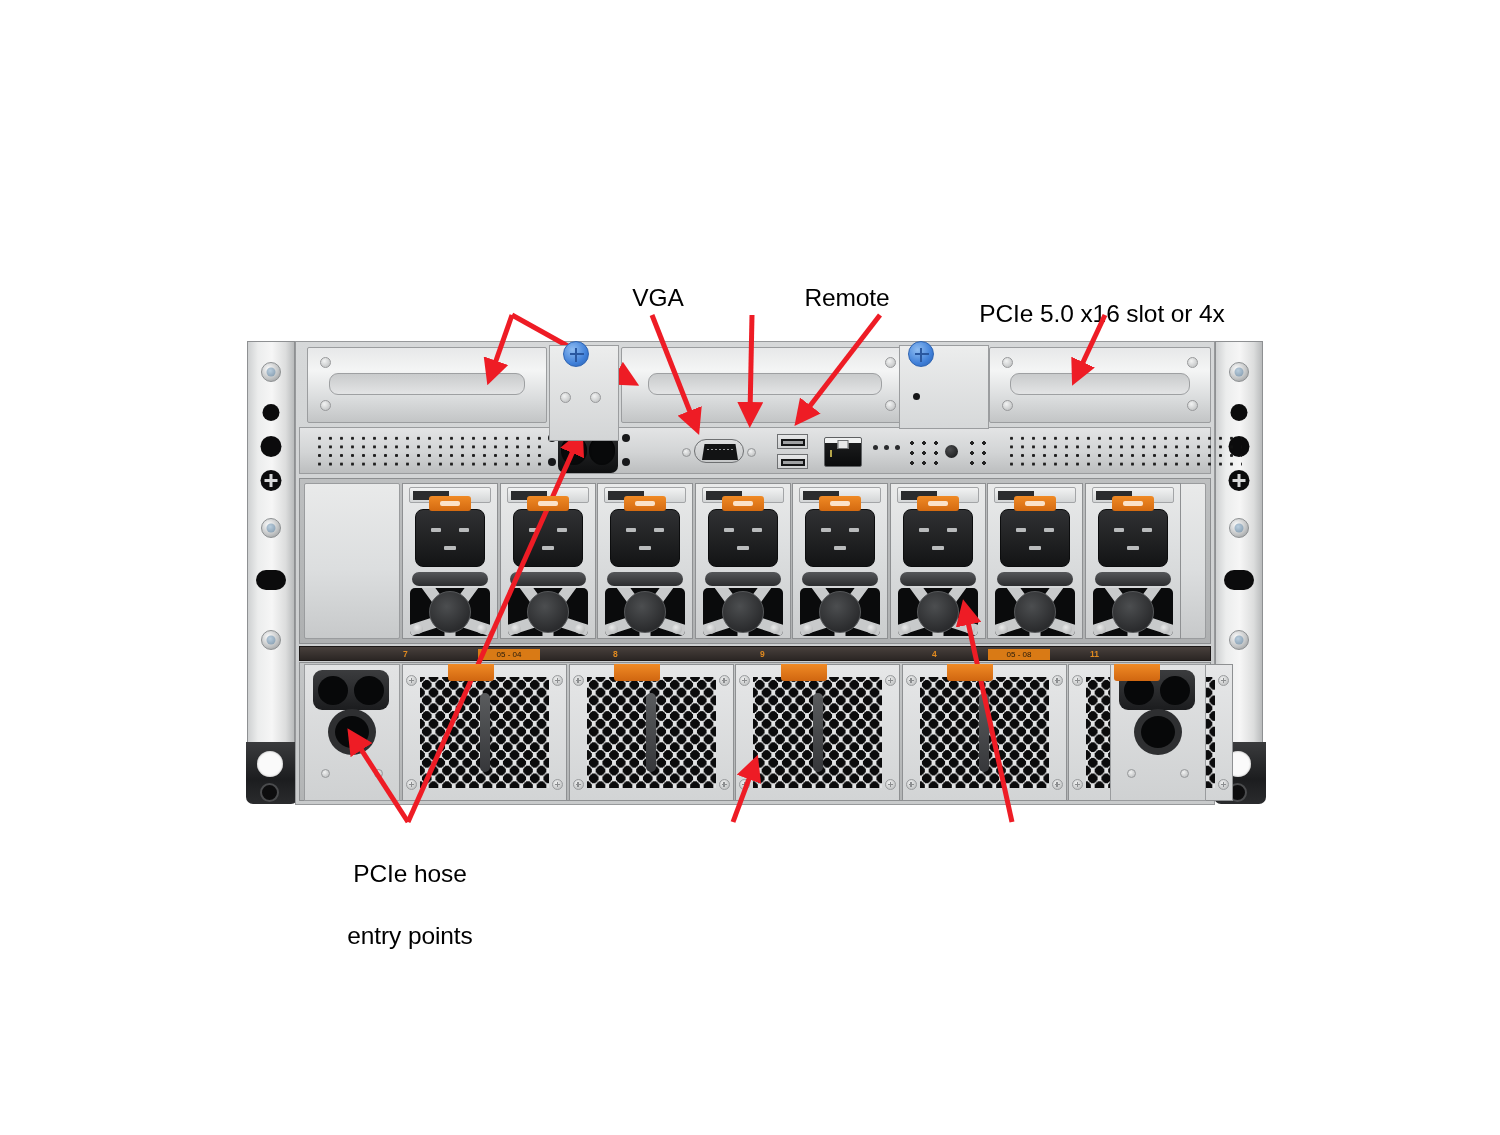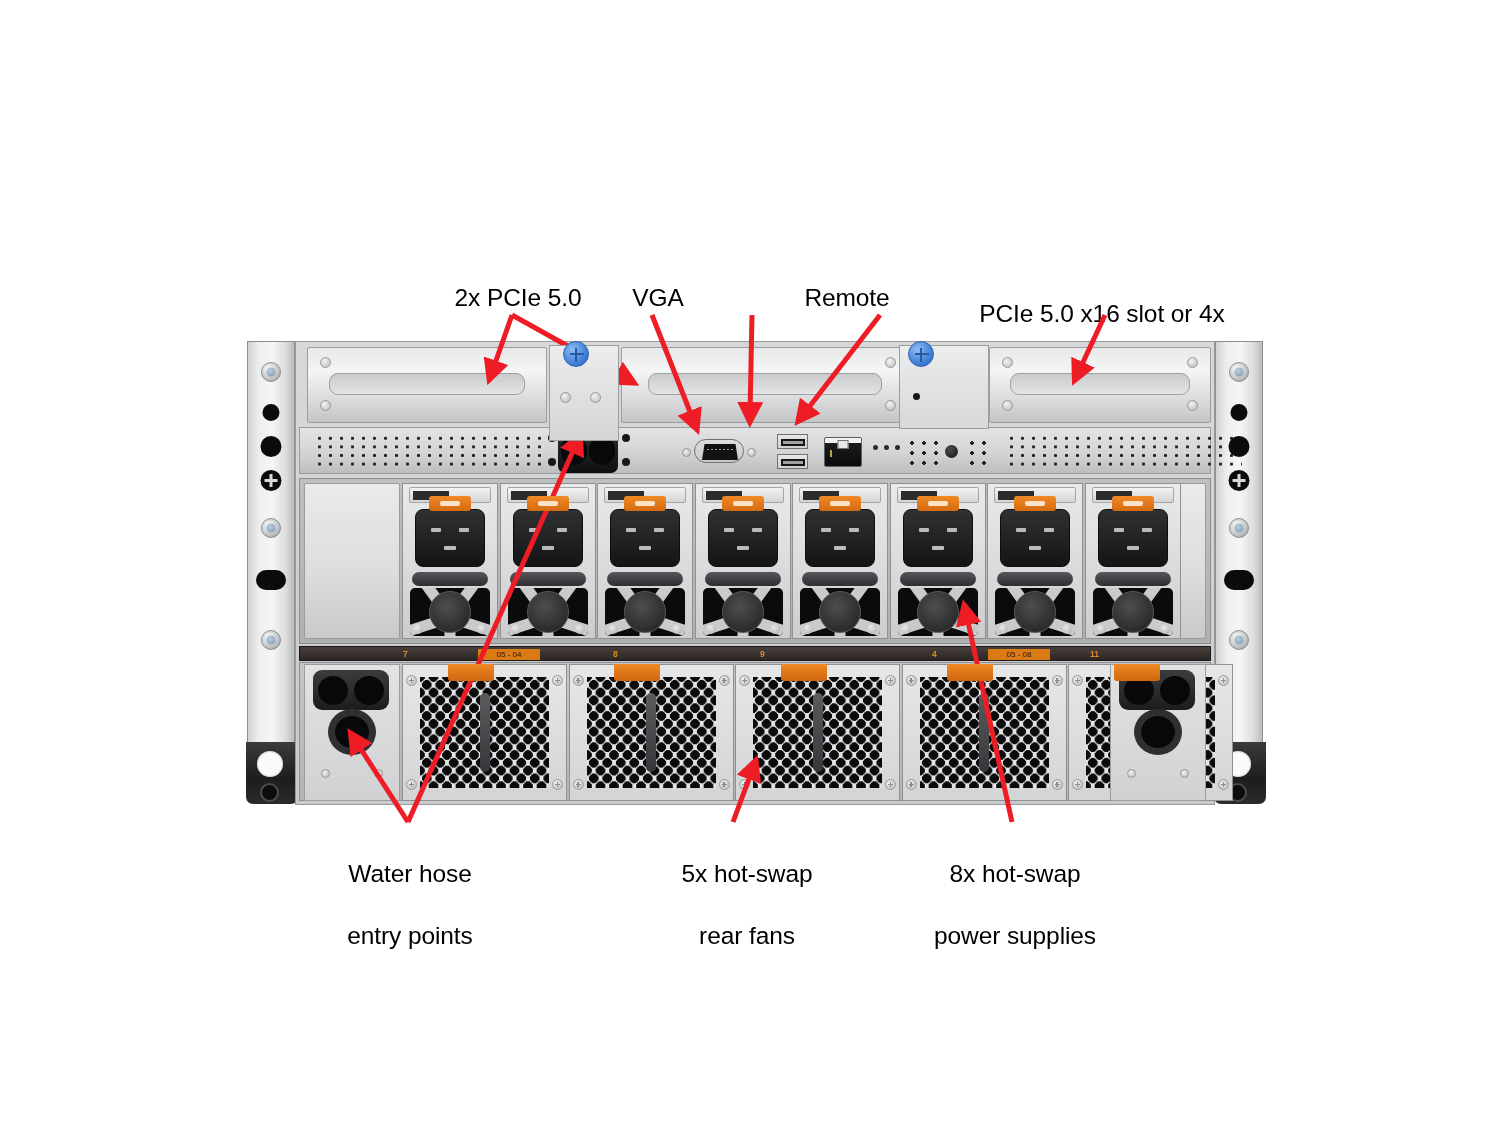--- a/index.html
+++ b/index.html
@@ -334,55 +334,43 @@
   }
   .rfan .cs:before,.rfan .cs:after{content:"";position:absolute;background:#8b8d8f;}
   .rfan .cs:before{left:50%;top:2px;width:1.4px;height:5px;margin-left:-.7px;}
   .rfan .cs:after{top:50%;left:2px;height:1.4px;width:5px;margin-top:-.7px;}
 </style>
 </head>
 <body>
 
 <div id="stage">
 
-  <div class="callout" style="left:415px;top:251px;width:206px;">
-    <div>2x PCIe 5.0</div>
-    <div>slots</div>
-  </div>
 
   <div class="callout" style="left:612px;top:251px;width:92px;">
     <div>VGA</div>
     <div>port</div>
   </div>
 
 
   <div class="callout" style="left:785px;top:251px;width:124px;">
     <div>Remote</div>
     <div>mgmt port</div>
   </div>
 
   <div class="callout" style="left:961px;top:267px;width:282px;text-align:center;">
     <div>PCIe 5.0 x16 slot or 4x</div>
     <div>2.5-inch HS drive bays</div>
   </div>
 
   <div class="callout" style="left:330px;top:827px;width:160px;text-align:center;">
-    <div>Water hose</div>
+    <div>PCIe hose</div>
     <div>entry points</div>
   </div>
 
-  <div class="callout" style="left:673px;top:827px;width:148px;">
-    <div>5x hot-swap</div>
-    <div>rear fans</div>
-  </div>
-
-  <div class="callout" style="left:925px;top:827px;width:180px;">
-    <div>8x hot-swap</div>
-    <div>power supplies</div>
-  </div>
+
 
   <div id="chassis">
 
     <div class="ear left">
       <div class="scr" style="top:20px">
           <i></i>
         </div>
       <div class="dhole" style="top:62px;width:17px;height:17px"></div>
       <div class="dhole" style="top:94px;width:21px;height:21px"></div>
       <div class="plus" style="top:128px"></div>

